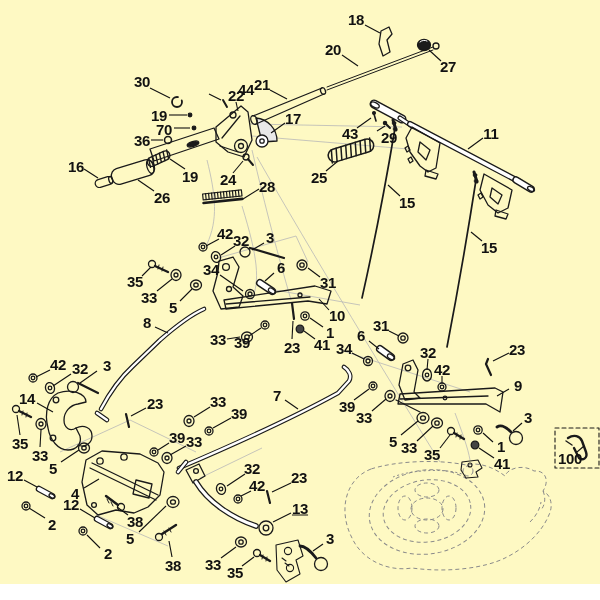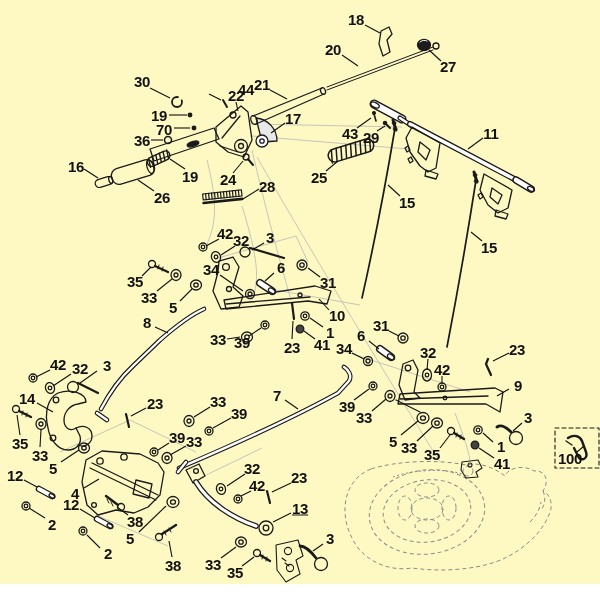--- a/index.html
+++ b/index.html
@@ -543,21 +543,21 @@
       <div class="lbl" style="left: 293px; top: 118px;">17</div>
       <div class="lbl" style="left: 159px; top: 115px;">19</div>
       <div class="lbl" style="left: 164px; top: 129px;">70</div>
       <div class="lbl" style="left: 142px; top: 140px;">36</div>
       <div class="lbl" style="left: 76px; top: 166px;">16</div>
       <div class="lbl" style="left: 190px; top: 176px;">19</div>
       <div class="lbl" style="left: 162px; top: 197px;">26</div>
       <div class="lbl" style="left: 228px; top: 179px;">24</div>
       <div class="lbl" style="left: 267px; top: 186px;">28</div>
       <div class="lbl" style="left: 350px; top: 133px;">43</div>
-      <div class="lbl" style="left: 371px; top: 137px;">29</div>
+      <div class="lbl" style="left: 389px; top: 137px;">29</div>
       <div class="lbl" style="left: 319px; top: 177px;">25</div>
       <div class="lbl" style="left: 491px; top: 133px; text-align: center;">11</div>
       <div class="lbl" style="left: 407px; top: 202px;">15</div>
       <div class="lbl" style="left: 489px; top: 247px;">15</div>
       <div class="lbl" style="left: 225px; top: 233px;">42</div>
       <div class="lbl" style="left: 241px; top: 240px;">32</div>
       <div class="lbl" style="left: 270px; top: 237px;">3</div>
       <div class="lbl" style="left: 211px; top: 269px;">34</div>
       <div class="lbl" style="left: 281px; top: 267px;">6</div>
       <div class="lbl" style="left: 328px; top: 282px;">31</div>

